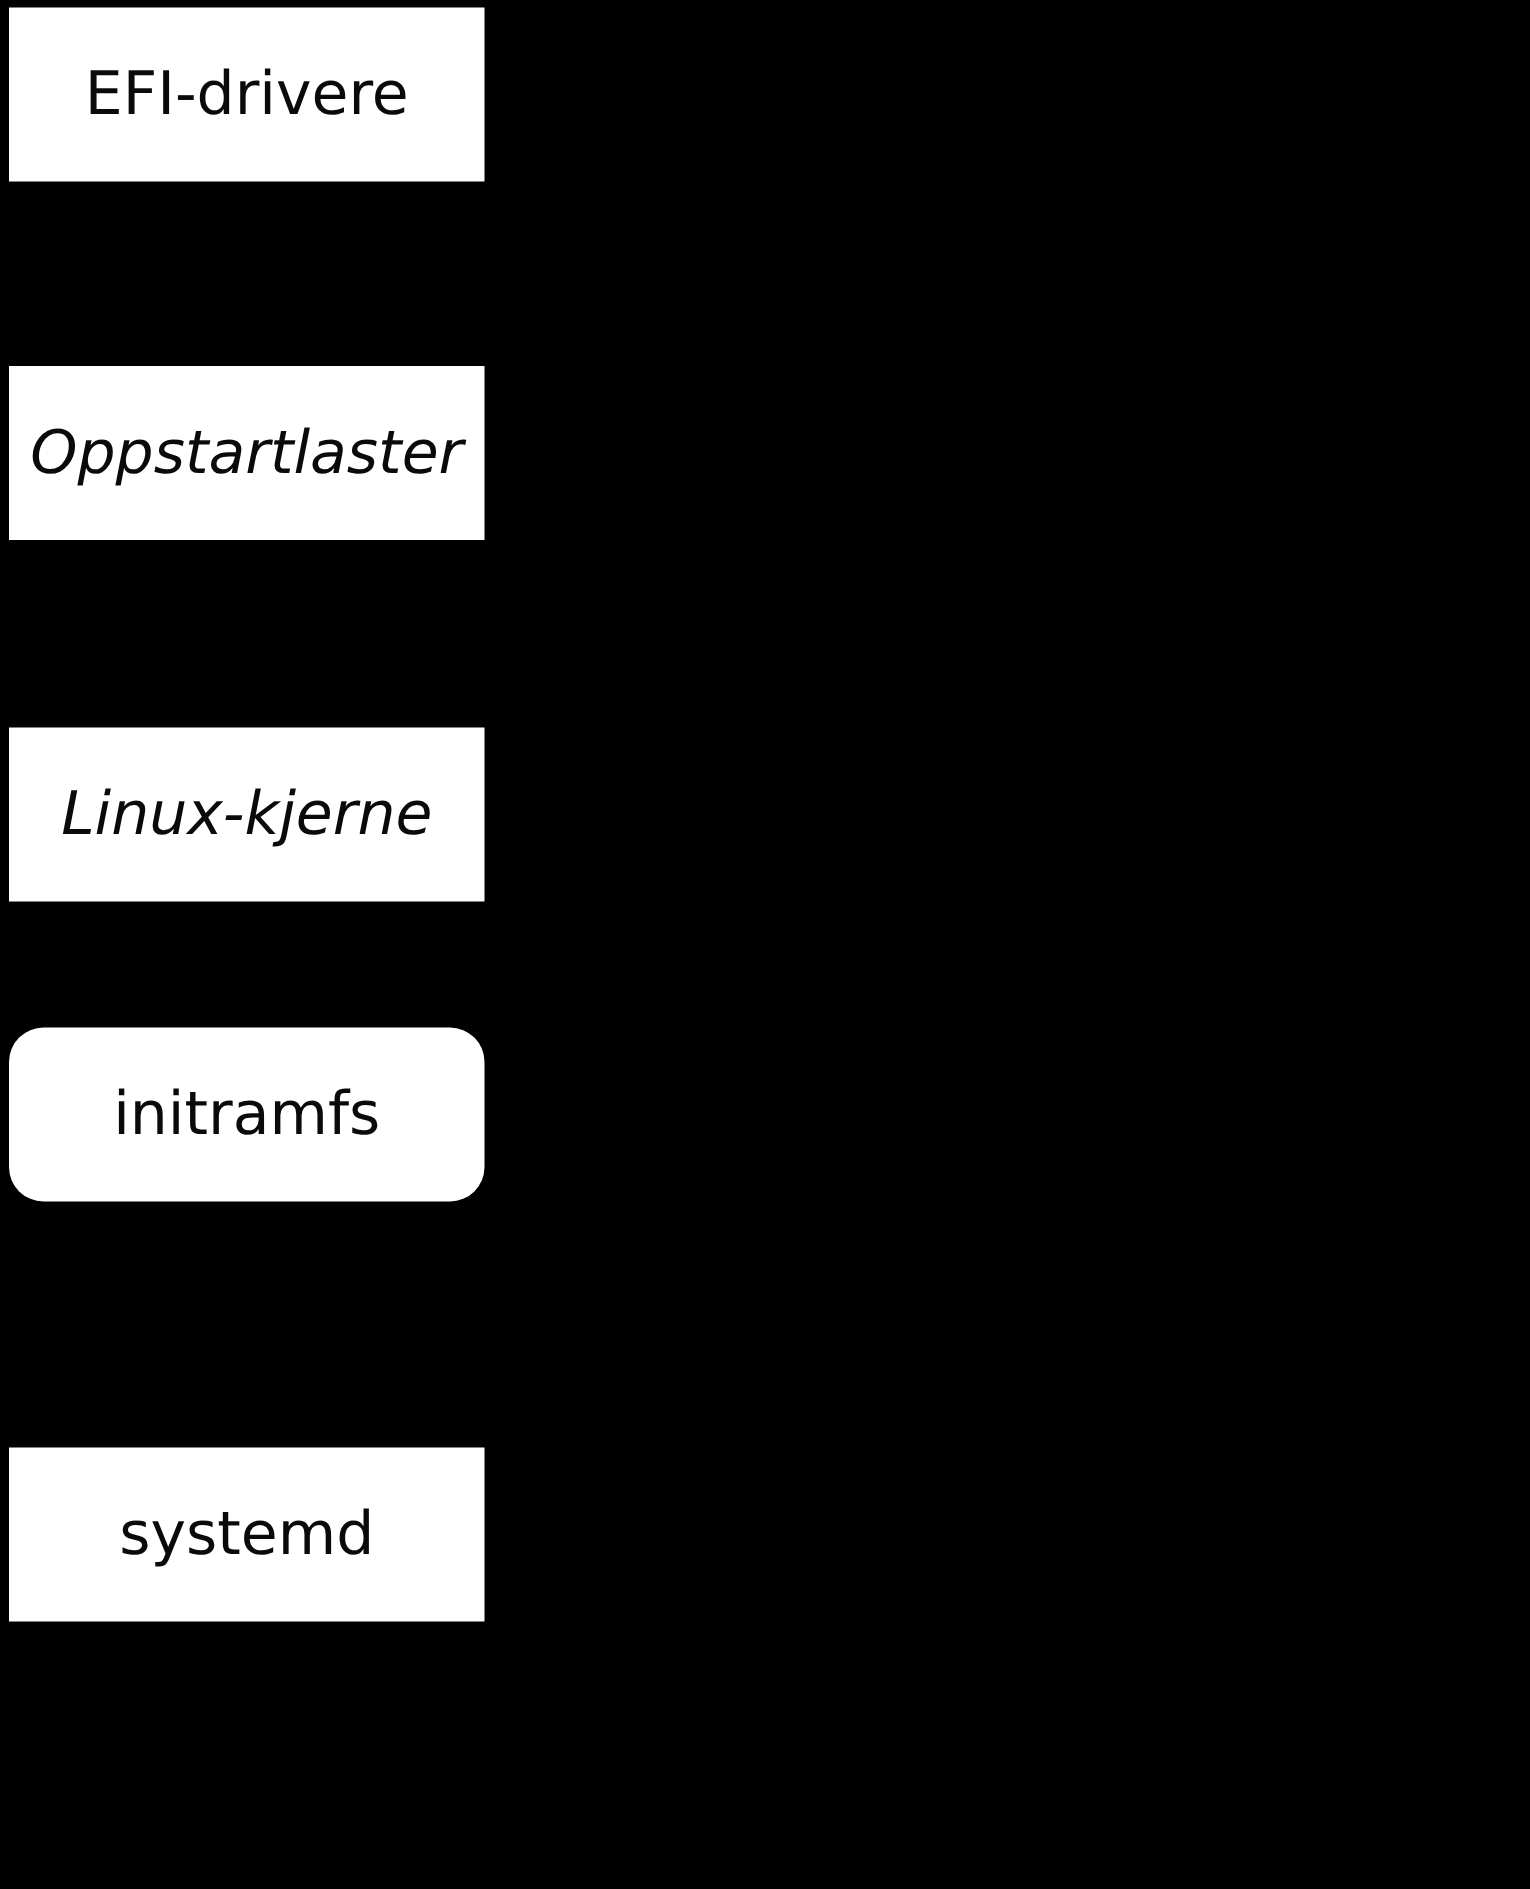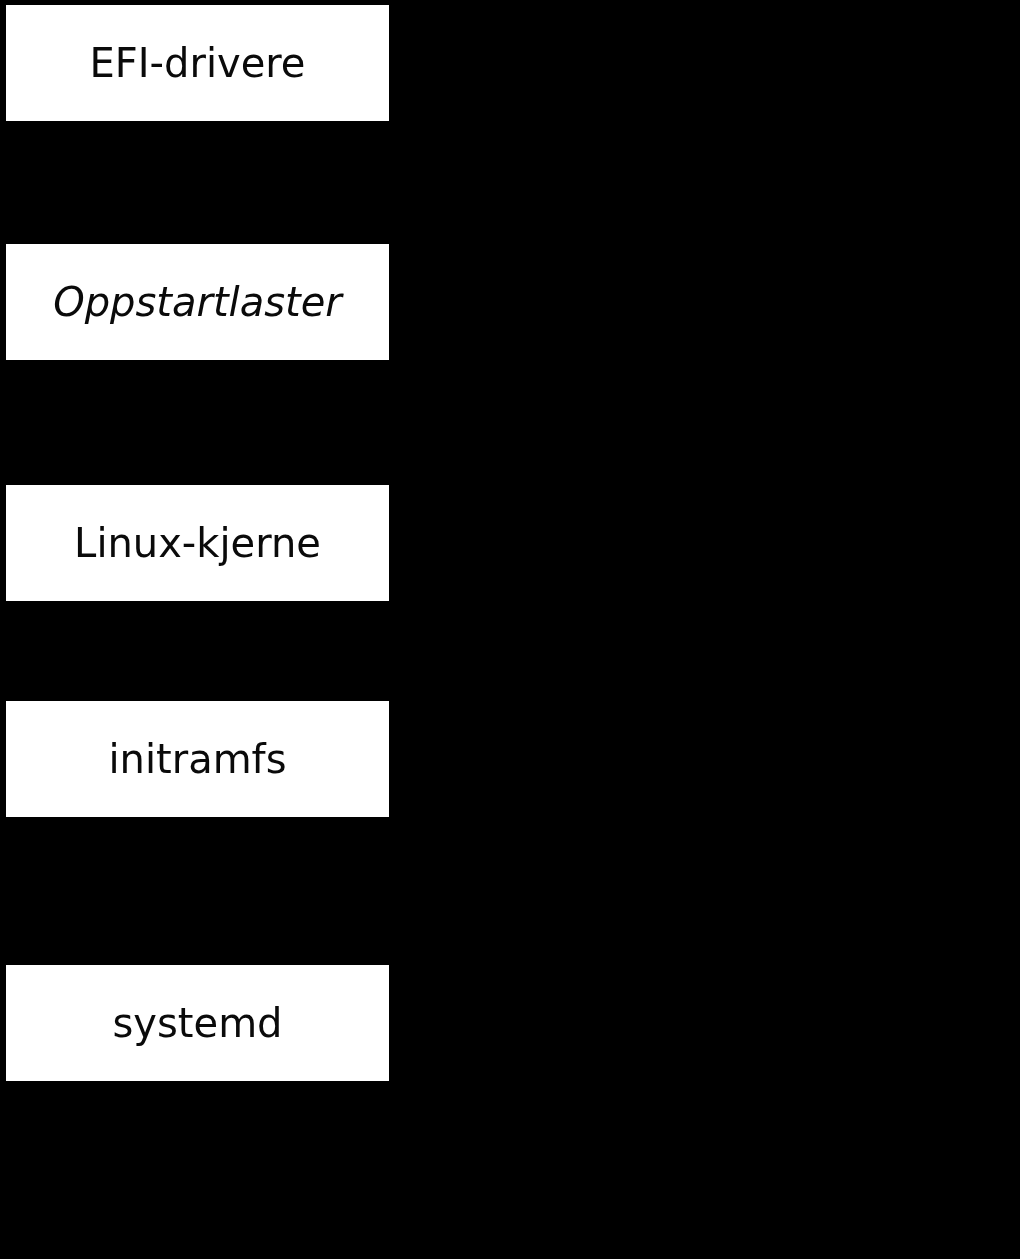--- a/index.html
+++ b/index.html
@@ -14,42 +14,42 @@
   #canvas {
     position: relative;
     width: 1020px;
     height: 1259px;
     background: #000000;
     overflow: hidden;
   }
   .node-box {
     position: absolute;
     left: 6px;
-    width: 383px;
+    width: 317px;
     height: 116px;
     background: #ffffff;
     display: flex;
     align-items: center;
     justify-content: center;
     box-sizing: border-box;
   }
   .node-label {
     color: #0a0a0a;
     font-size: 40px;
     font-family: "DejaVu Sans", "Liberation Sans", sans-serif;
     font-weight: 400;
     line-height: 1;
     letter-spacing: 0px;
     white-space: nowrap;
     text-align: center;
   }
   #node-0 { top: 5px; }
   #node-1 { top: 244px; font-style: italic; }
-  #node-2 { top: 485px; }
-  #node-3 { top: 701px; }
+  #node-2 { top: 485px; font-style: italic; }
+  #node-3 { top: 685px; border-radius: 23px; }
   #node-4 { top: 965px; }
 </style>
 </head>
 <body>
 
 <div id="canvas">
 
   <div class="node-box" id="node-0">
     <span class="node-label">EFI-drivere</span>
   </div>

